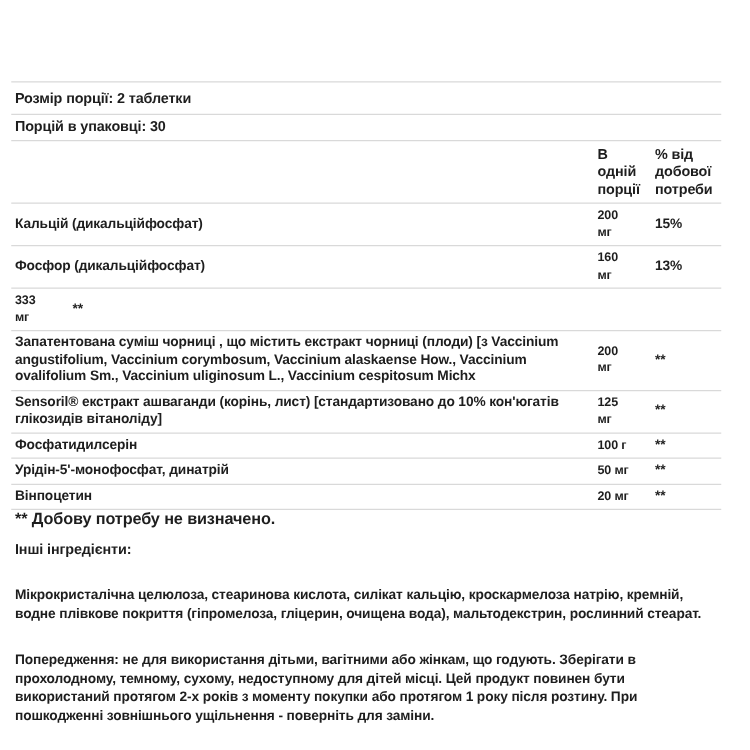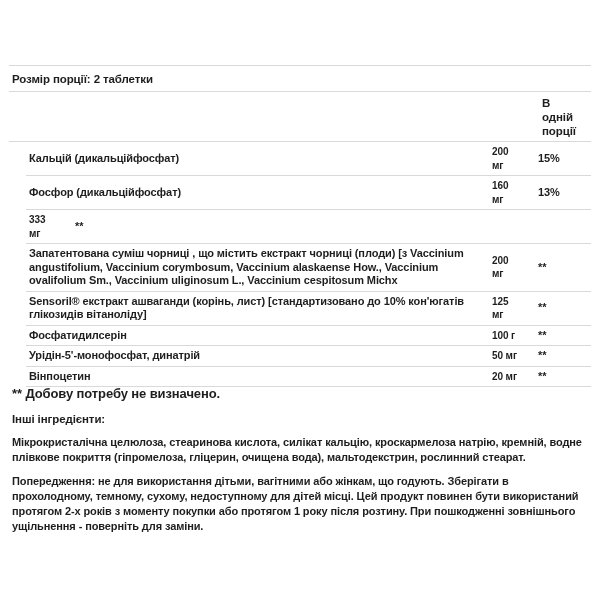--- a/index.html
+++ b/index.html
@@ -1,19 +1,19 @@
 <!DOCTYPE html>
 <html><head>
 <meta charset="utf-8">
 <style>
   html,body{margin:0;padding:0;background:#fff;}
   body{width:600px;height:600px;overflow:hidden;}
   .sheet{
     position:relative;width:600px;height:513px;box-sizing:border-box;
-    padding:65px 9px 0 9px;
+    padding:65px 23px 0 9px;
     font-family:"Liberation Sans",sans-serif;
     font-weight:700;color:#1e1e1e;letter-spacing:-0.1px;
     -webkit-font-smoothing:antialiased;
   }
   .info-row{
     border-bottom:1px solid #d9d9d9;
     font-size:11.5px;line-height:14px;
     padding:6px 3px 6px 3px;
   }
   .info-row.first{border-top:1px solid #d9d9d9;padding:6px 3px 5px 3px;}
@@ -24,43 +24,49 @@
     padding:4px 3px 3px 3px;
   }
   .col-label{flex:1 1 auto;min-width:0;padding-right:5px;}
   .col-amount{flex:0 0 46px;width:46px;}
   .col-dv{flex:0 0 50px;width:50px;}
   .head-cell{font-size:11.5px;line-height:14px;white-space:pre-line;}
   .data-row{
     display:flex;align-items:center;
     border-bottom:1px solid #d9d9d9;
     padding:3px 3px;
-    font-size:11px;line-height:13.5px;margin-left:17px;
+    font-size:11px;line-height:13.5px;
   }
   .amount-cell{white-space:pre-line;font-size:10px;line-height:13.5px;}
   .dv-cell{font-size:11px;}
   .footnote{margin-top:0;padding:0 3px;font-size:13px;line-height:14px;}
   .oi-title{margin-top:11px;padding:0 3px;font-size:11.5px;line-height:14px;}
-  .para{margin-top:9px;padding:0 3px;font-size:11px;line-height:15px;}
+  .para{margin-top:22px;padding:0 3px;font-size:11px;line-height:15px;}
 </style>
 </head>
 <body>
 
 <div class="sheet">
 
   <div class="info-row first">
     <span>Розмір порції: 2 таблетки</span>
   </div>
 
+  <div class="info-row second">
+    <span>Порцій в упаковці: 30</span>
+  </div>
 
   <div class="head-row">
     <div class="col-label"></div>
     <div class="col-amount head-cell">В
 одній
 порції</div>
+    <div class="col-dv head-cell">% від
+добової
+потреби</div>
   </div>
 
   <div>
 
     <div class="data-row">
       <div class="col-label">Кальцій (дикальційфосфат)</div>
       <div class="col-amount amount-cell">200
 мг</div>
       <div class="col-dv dv-cell">15%</div>
     </div>

